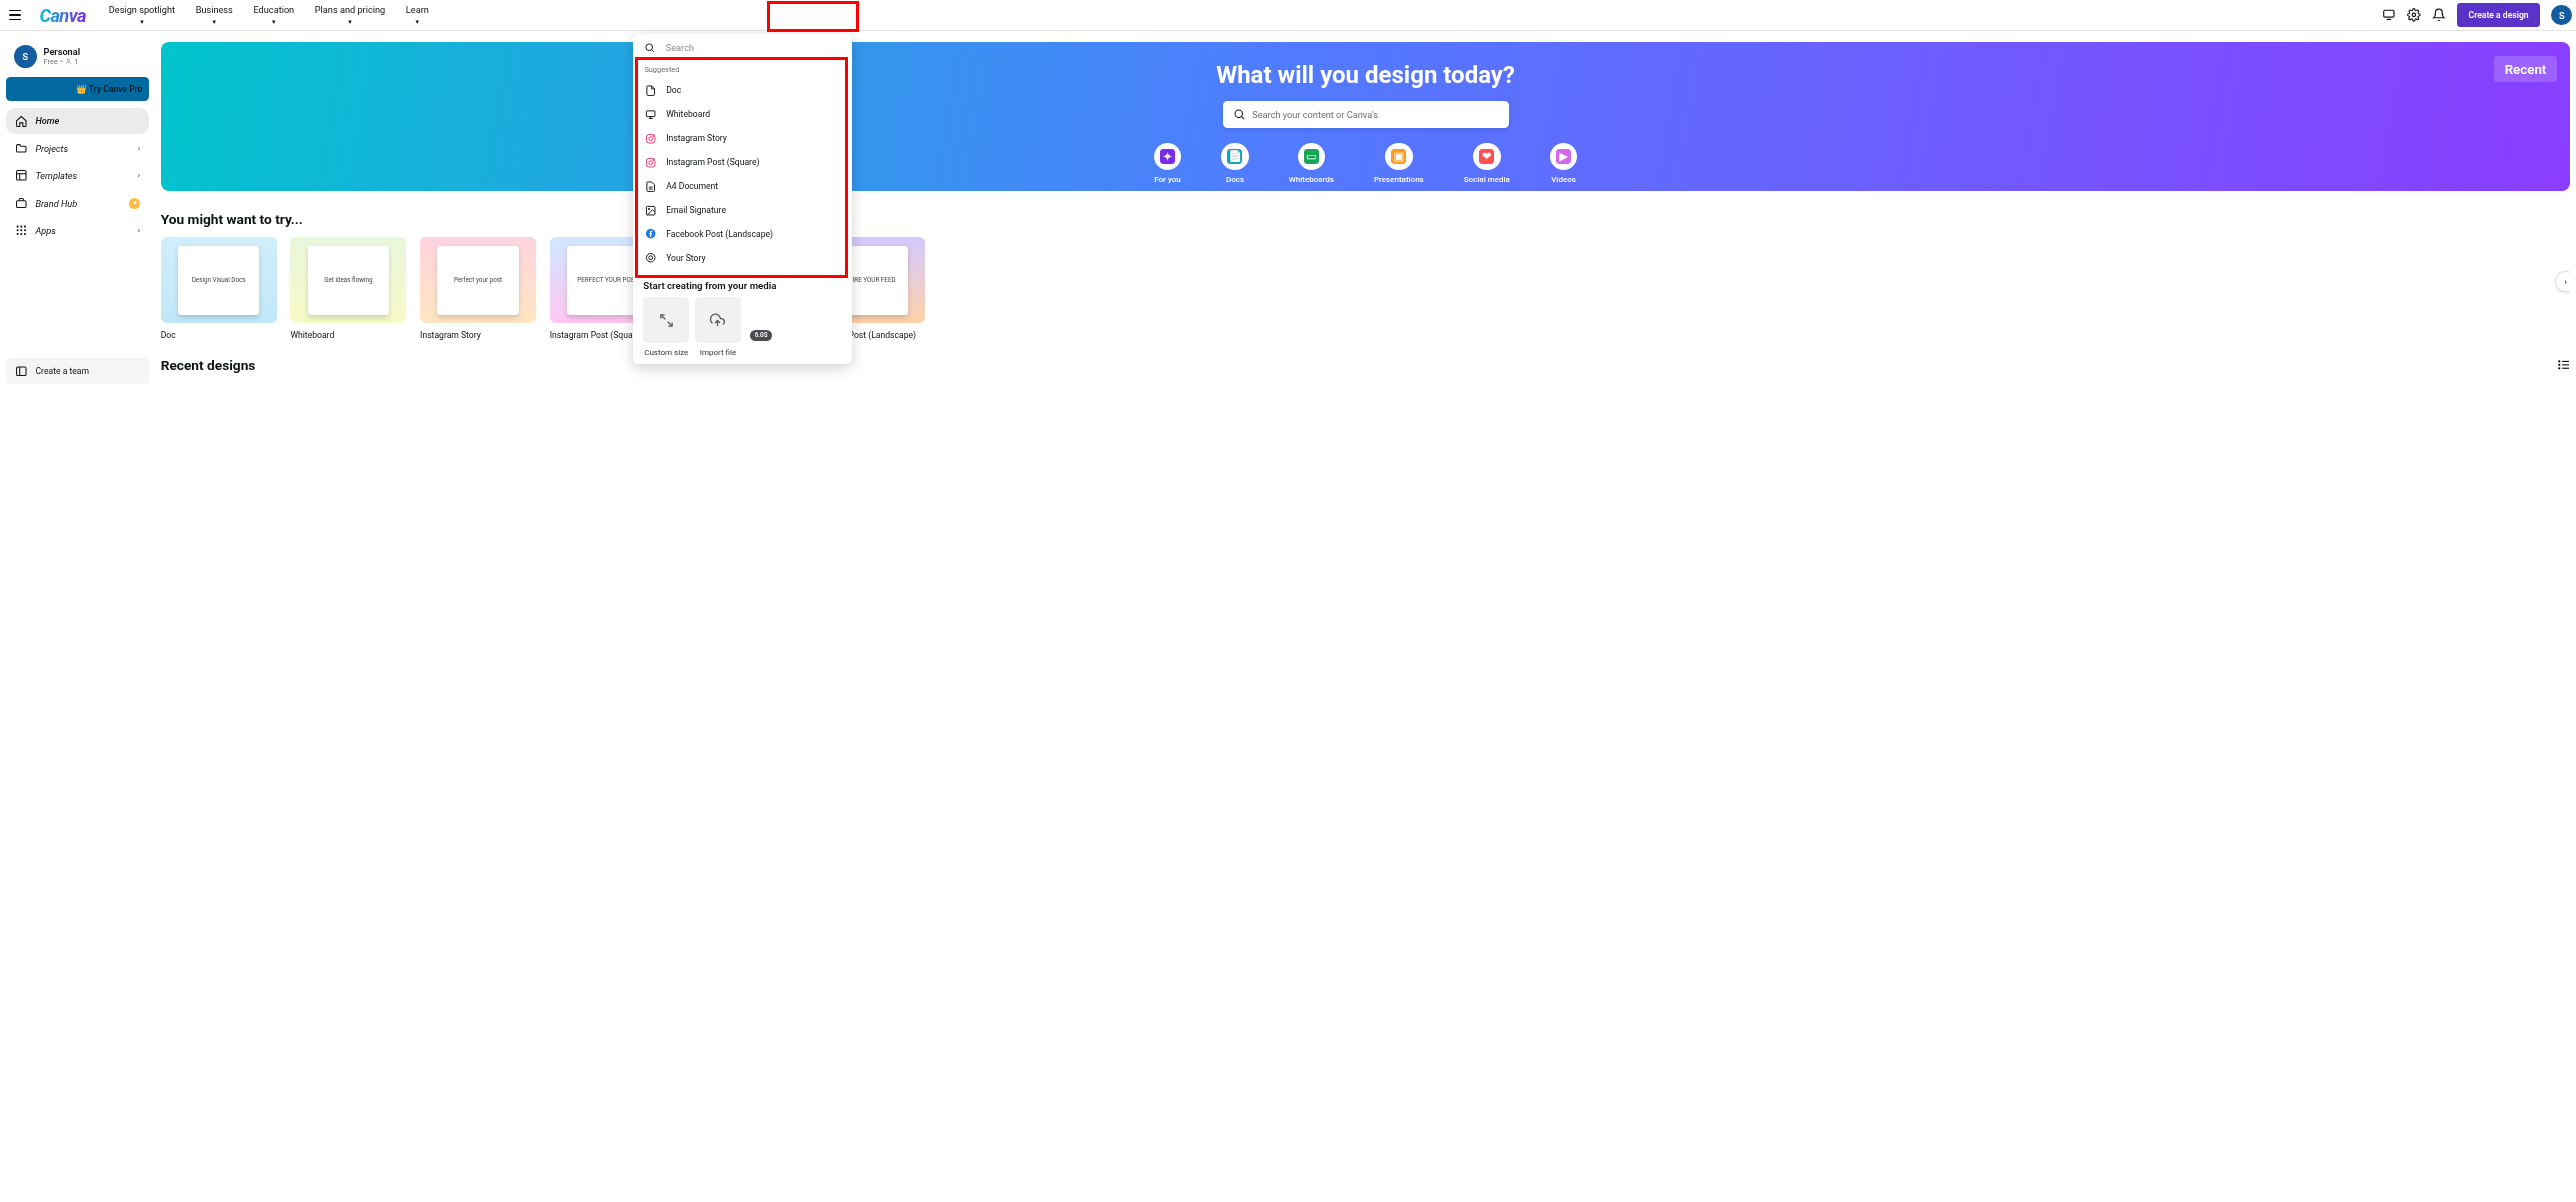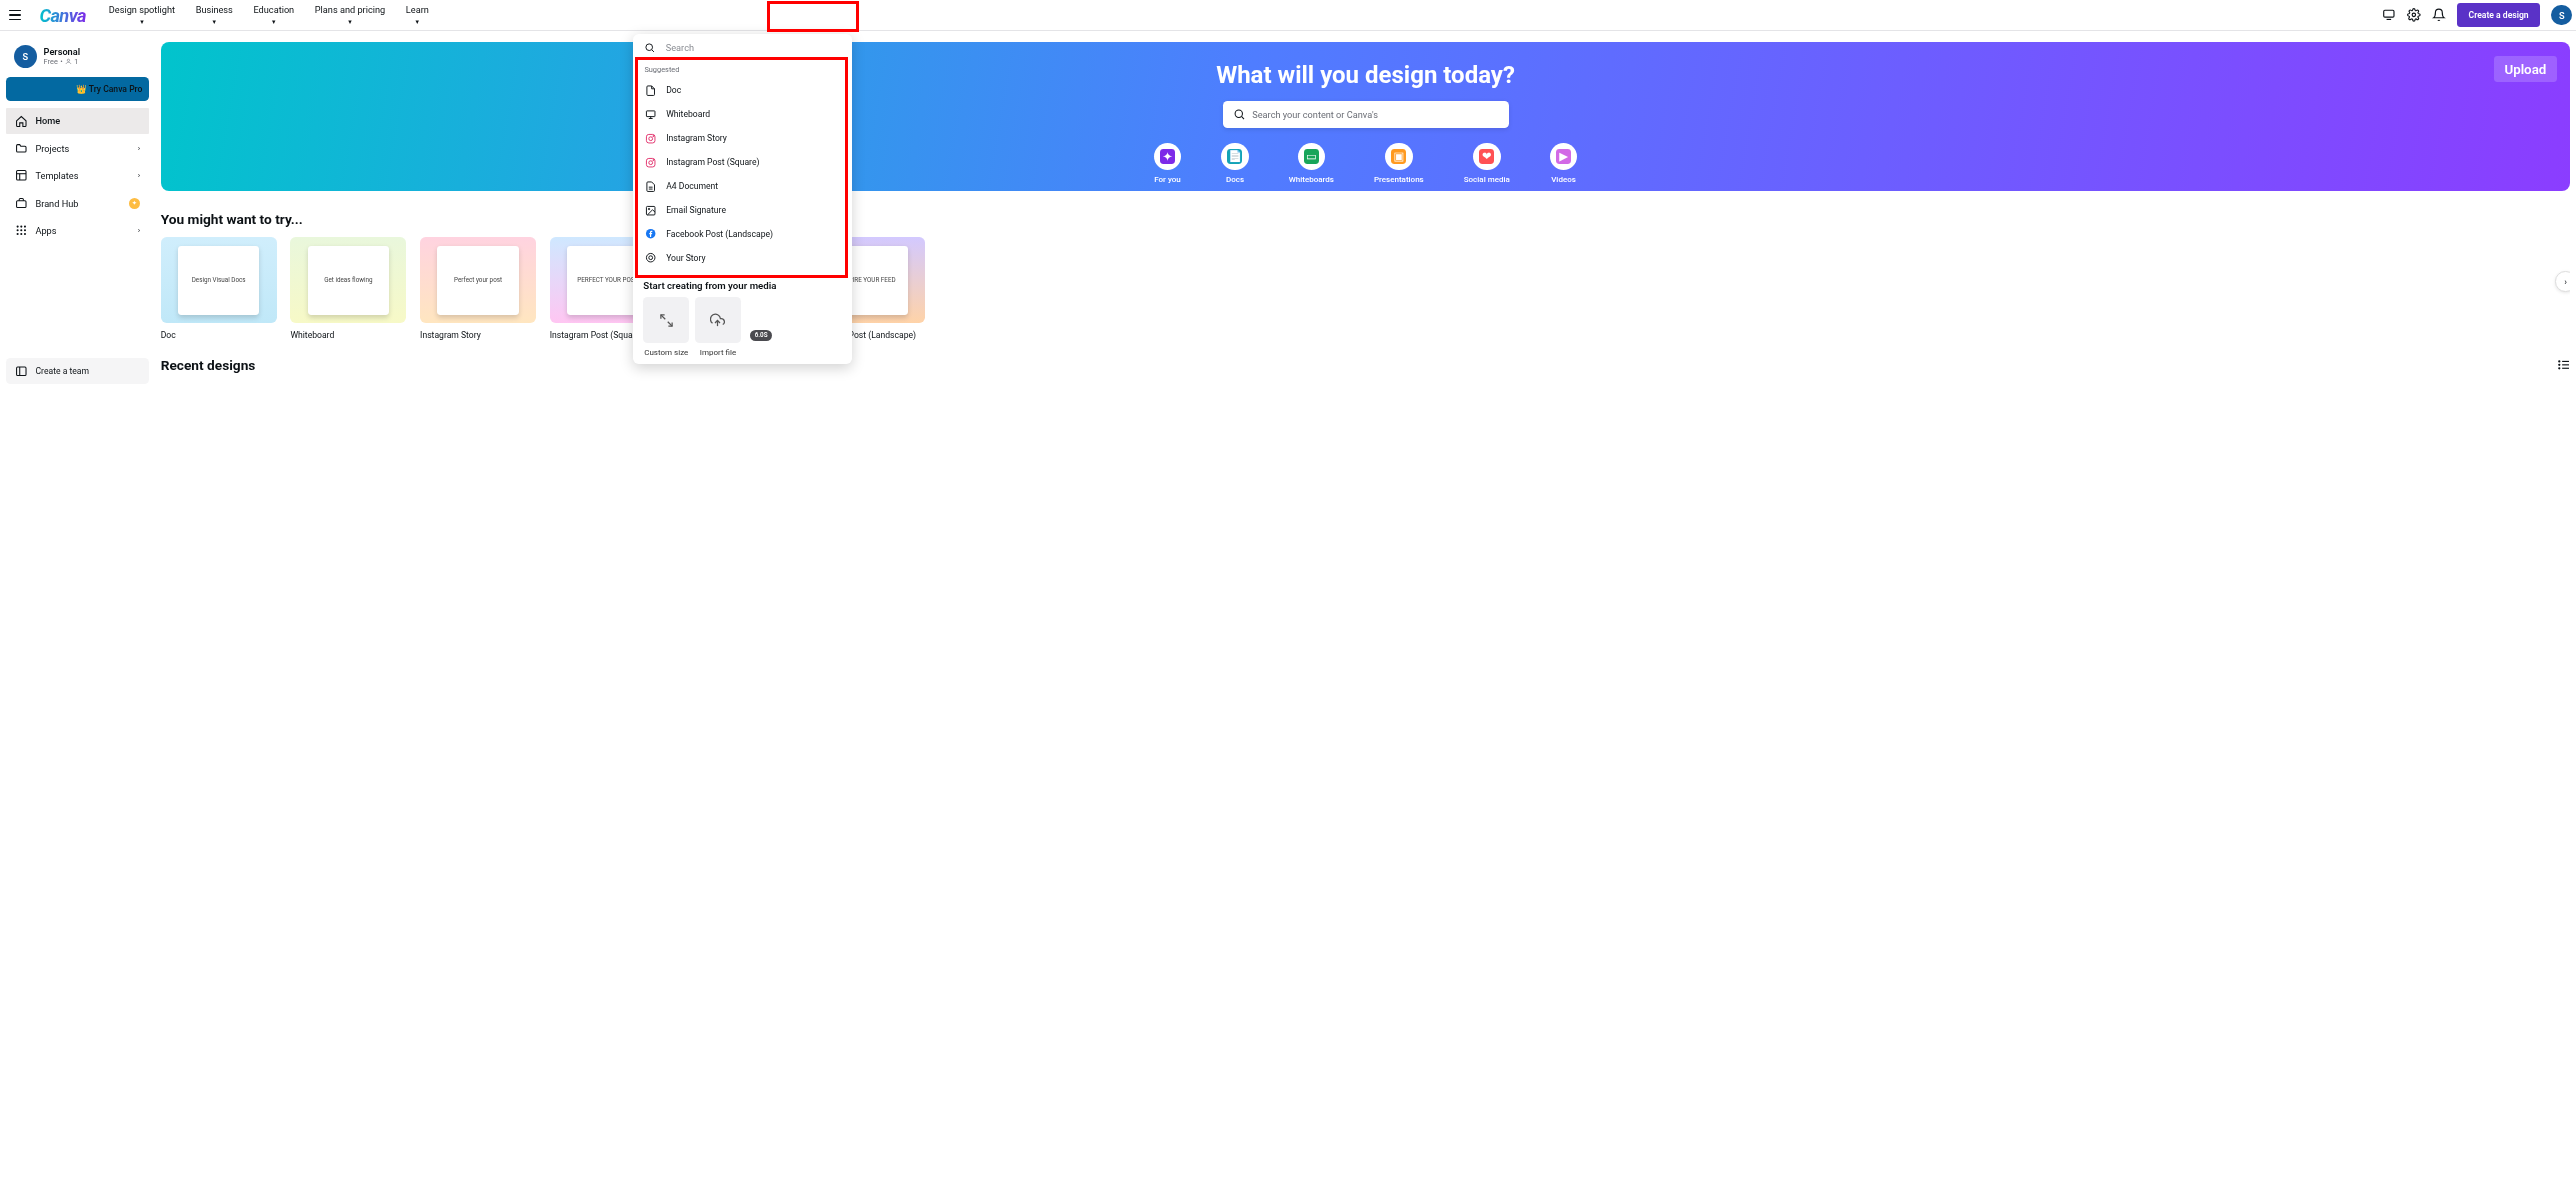--- a/index.html
+++ b/index.html
@@ -26,21 +26,21 @@
 
   
   .sidebar { width: 155px; padding: 9.2px 5.7px; }
   .workspace { display: flex; align-items: center; gap: 6.9px; padding: 4.6px 8px; }
   .ws-avatar { width: 23px; height: 23px; border-radius: 50%; background: #145da0; color: #fff; display:flex; align-items:center; justify-content:center; font-weight:600; }
   .ws-name { font-weight: 600; font-size: 9.2px; }
   .ws-sub { font-size: 7.4px; color: #6b6e76; display:flex; align-items:center; gap:2.3px;}
   .try-pro { margin-top: 4.6px; background: #0369a1; border-radius: 4.6px; padding: 6.9px; text-align: right; font-weight: 500; font-size: 8.6px; }
   .crown { color:#fdbc42; }
   .nav-list { margin-top: 6.9px; display:flex; flex-direction:column; gap:1.1px;}
-  .nav-item { display:flex; align-items:center; gap:8px; padding: 6.9px 9.2px; border-radius: 1px; cursor:pointer; font-size:9.2px; }
+  .nav-item { display:flex; align-items:center; gap:8px; padding: 6.9px 9.2px; border-radius: 9px; cursor:pointer; font-size:9.2px;font-style:italic; }
   .nav-item .rchev { margin-left:auto; font-size:8px; color:#0d1216;}
   .nav-item.active { background:#eceaea; font-weight:500; }
   .nav-item .icon { width:12.6px; height:12.6px; display:flex; align-items:center; justify-content:center; }
   .brand-badge { background:#fdbc42; width:11.4px; height:11.4px; border-radius:50%; display:flex;align-items:center;justify-content:center; font-size:6.3px; color:#fff; margin-left:auto;}
 
   .create-team { margin-top: 114px; background:#f5f5f6; border-radius:4.6px; padding:6.9px 9.2px; display:flex; align-items:center; gap:8px; font-size:8.6px;}
 
   
   .main { flex:1; padding: 11.4px 5.7px 23px 5.7px; position:relative; }
 
@@ -243,21 +243,21 @@
             <line x1="9" y1="4" x2="9" y2="20"></line>
           </svg>
       </span>
       <span>Create a team</span>
     </div>
   </aside>
 
   <main class="main">
 
     <section class="hero">
-      <button class="uploadbtn">Upload</button>
+      <button class="uploadbtn">Recent</button>
       <h1 class="hero-title">What will you design today?</h1>
       <div class="hero-search">
         <svg width="12.6" height="12.6" viewBox="0 0 24 24" fill="none" stroke="#0d1216" stroke-width="2">
             <circle cx="11" cy="11" r="7"></circle>
             <line x1="21" y1="21" x2="16.65" y2="16.65"></line>
           </svg>
         <span>Search your content or Canva's</span>
       </div>
       <div class="hero-cats">
         <div class="cat">

